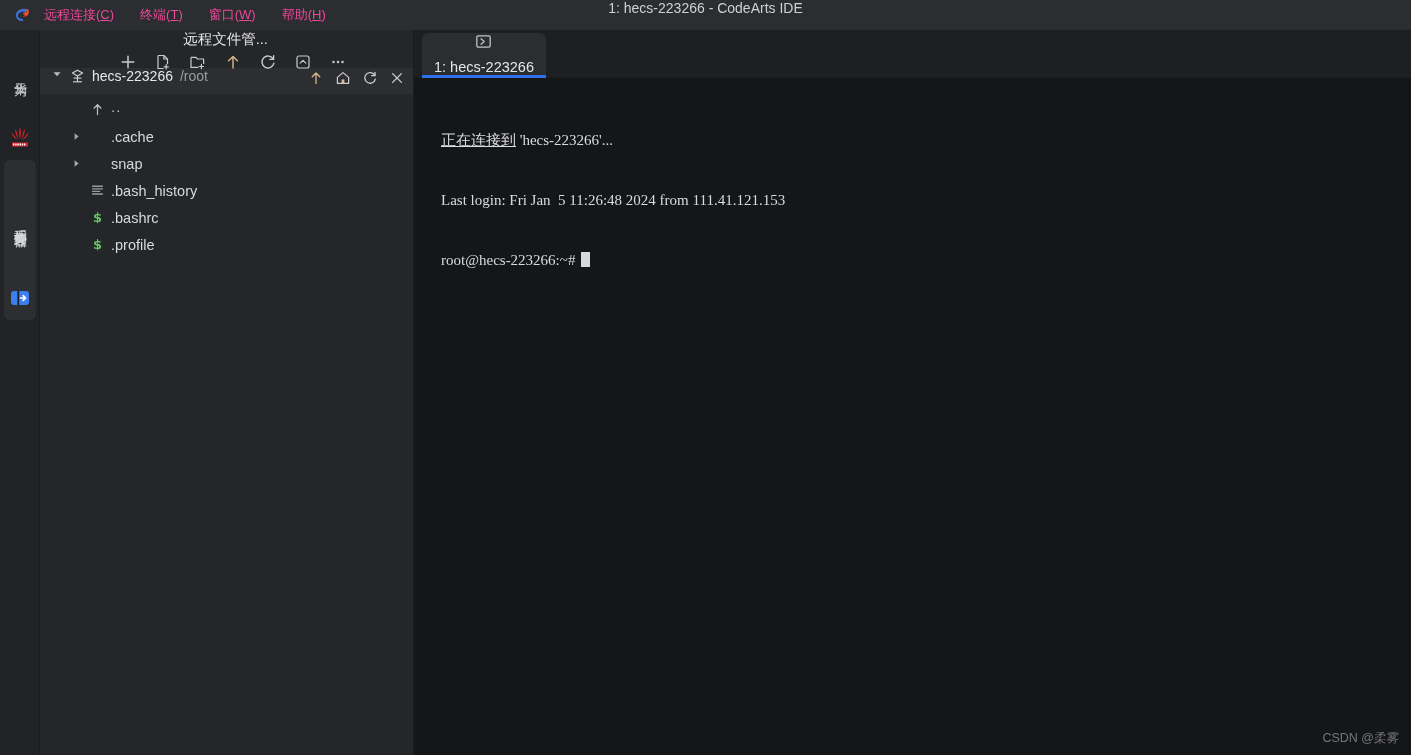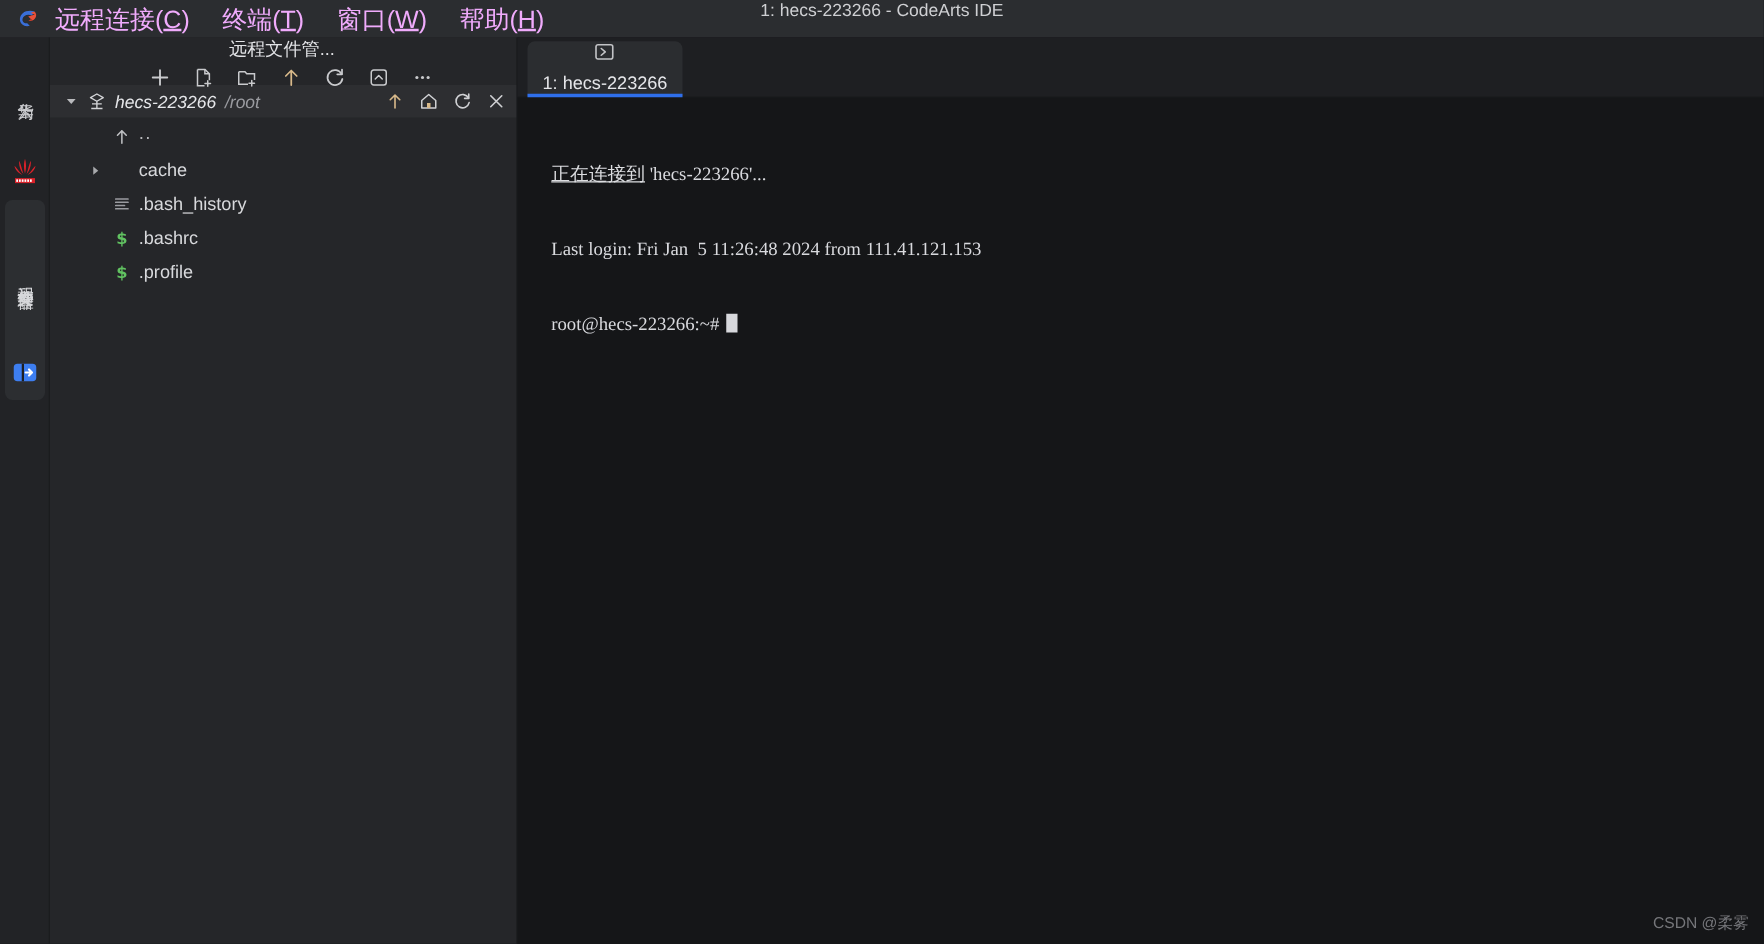--- a/index.html
+++ b/index.html
@@ -22,21 +22,21 @@
     background: #2b2d30;
     display: flex; align-items: center;
   }
   .app-logo {
     width: 20px; height: 20px; margin-left: 12px; margin-right: 10px;
     position: relative; flex: none;
   }
   .app-logo svg { display: block; }
   .menu-list { display: flex; align-items: center; gap: 22px; }
   .menu-item {
-    font-size: 20px; color: #f0abfc;
+    font-size: 13px; color: #ec4899;
     padding: 2px 2px; cursor: default; white-space: nowrap;
   }
   .menu-item .mn { text-decoration: underline; }
   .win-title {
     position: absolute; left: 0; right: 0; top: 0; height: 16px;
     display: flex; align-items: center; justify-content: center;
     font-size: 14px; color: #cfd0d3; pointer-events: none;
   }
 
   
@@ -89,22 +89,22 @@
   }
   .fp-tools { display: flex; align-items: center; gap: 9px; }
   .tool-btn {
     width: 26px; height: 26px; border-radius: 4px;
     display: flex; align-items: center; justify-content: center;
     color: #c2c3c6;
   }
 
   .host-row {
     height: 26px; background: #2d2e31;
-    display: flex; align-items: center;
-    padding-left: 8px; padding-right: 6px; font-style: italic;
+    display: flex; align-items: flex-start;
+    padding-left: 8px; padding-right: 6px;
   }
   .twisty {
     width: 18px; display: flex; align-items: center; justify-content: center;
     color: #b9babd;
   }
   .host-icon { width: 22px; display:flex; align-items:center; justify-content:center; }
   .host-name { font-size: 14px; color: #e6e7ea; margin-left: 4px; }
   .host-path { font-size: 14px; color: #9a9ba0; margin-left: 7px; }
   .host-tools { margin-left: auto; display: flex; align-items: center; gap: 7px; }
   .host-tool { width: 20px; height: 20px; display:flex; align-items:center; justify-content:center; color: #cfd0d3; }
@@ -346,30 +346,39 @@
       <div class="tree-row">
         <div class="row-arrow"></div>
         <div class="row-icon">
           <svg width="15" height="15" viewBox="0 0 15 15">
               <path d="M7.5 12.6 V2.6 M4.0 6.2 L7.5 2.6 L11.0 6.2" stroke="#bdbec1" stroke-width="1.25" fill="none" stroke-linecap="round" stroke-linejoin="round"></path>
             </svg>
         </div>
         <div class="row-label dots">..</div>
       </div>
 
-
-
       <div class="tree-row">
         <div class="row-arrow">
           <svg width="11" height="11" viewBox="0 0 11 11">
               <path d="M3.6 2.2 L7.6 5.5 L3.6 8.8 Z" fill="#a8a9ac"></path>
             </svg>
         </div>
         <div class="row-icon"></div>
-        <div class="row-label">cache</div>
+        <div class="row-label">.cache</div>
+      </div>
+
+
+      <div class="tree-row">
+        <div class="row-arrow">
+          <svg width="11" height="11" viewBox="0 0 11 11">
+              <path d="M3.6 2.2 L7.6 5.5 L3.6 8.8 Z" fill="#a8a9ac"></path>
+            </svg>
+        </div>
+        <div class="row-icon"></div>
+        <div class="row-label">snap</div>
       </div>
 
       <div class="tree-row">
         <div class="row-arrow"></div>
         <div class="row-icon">
           <svg width="15" height="15" viewBox="0 0 15 15">
             <path d="M2.6 3.2 H12.4 M2.6 5.8 H12.4 M2.6 8.4 H9.6 M2.6 11.0 H12.4" stroke="#9a9ba0" stroke-width="1.35" stroke-linecap="round"></path>
           </svg>
         </div>
         <div class="row-label">.bash_history</div>

